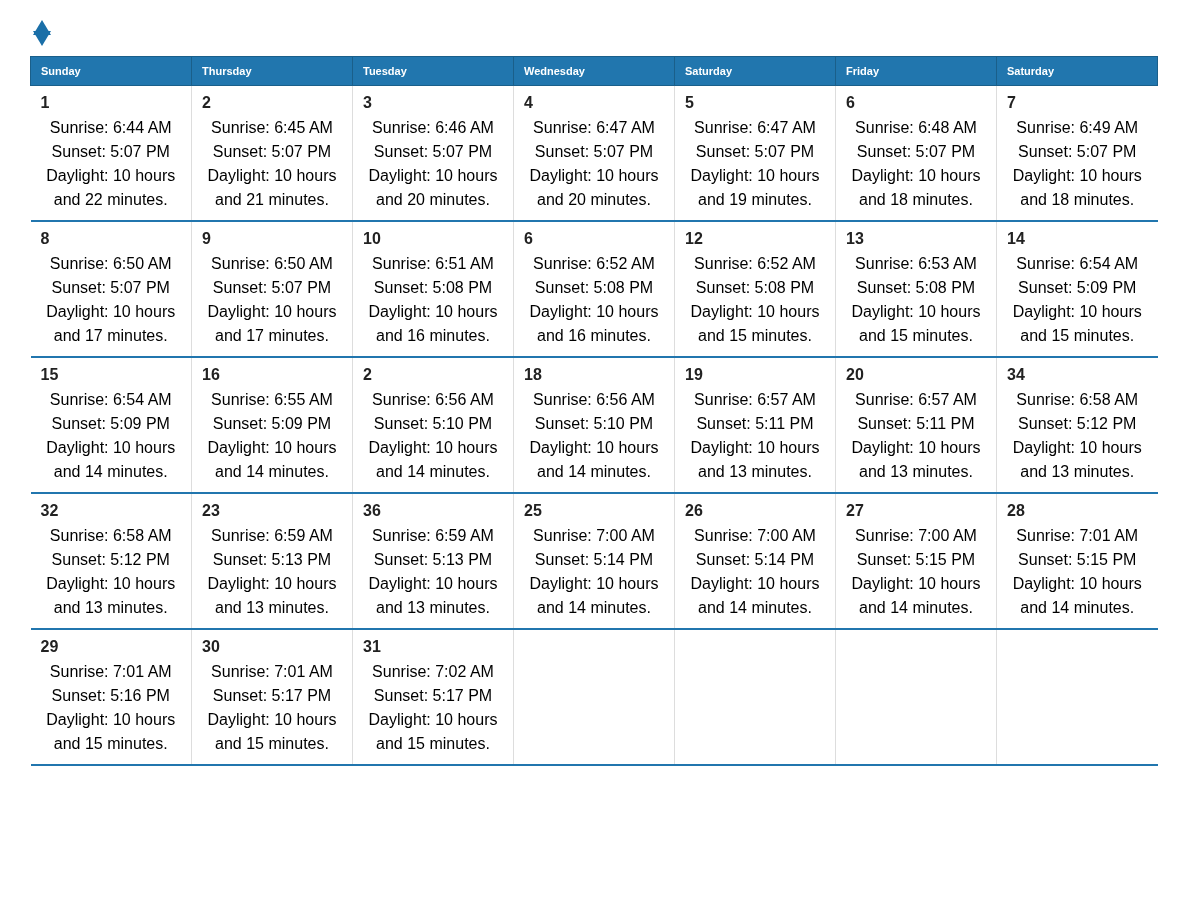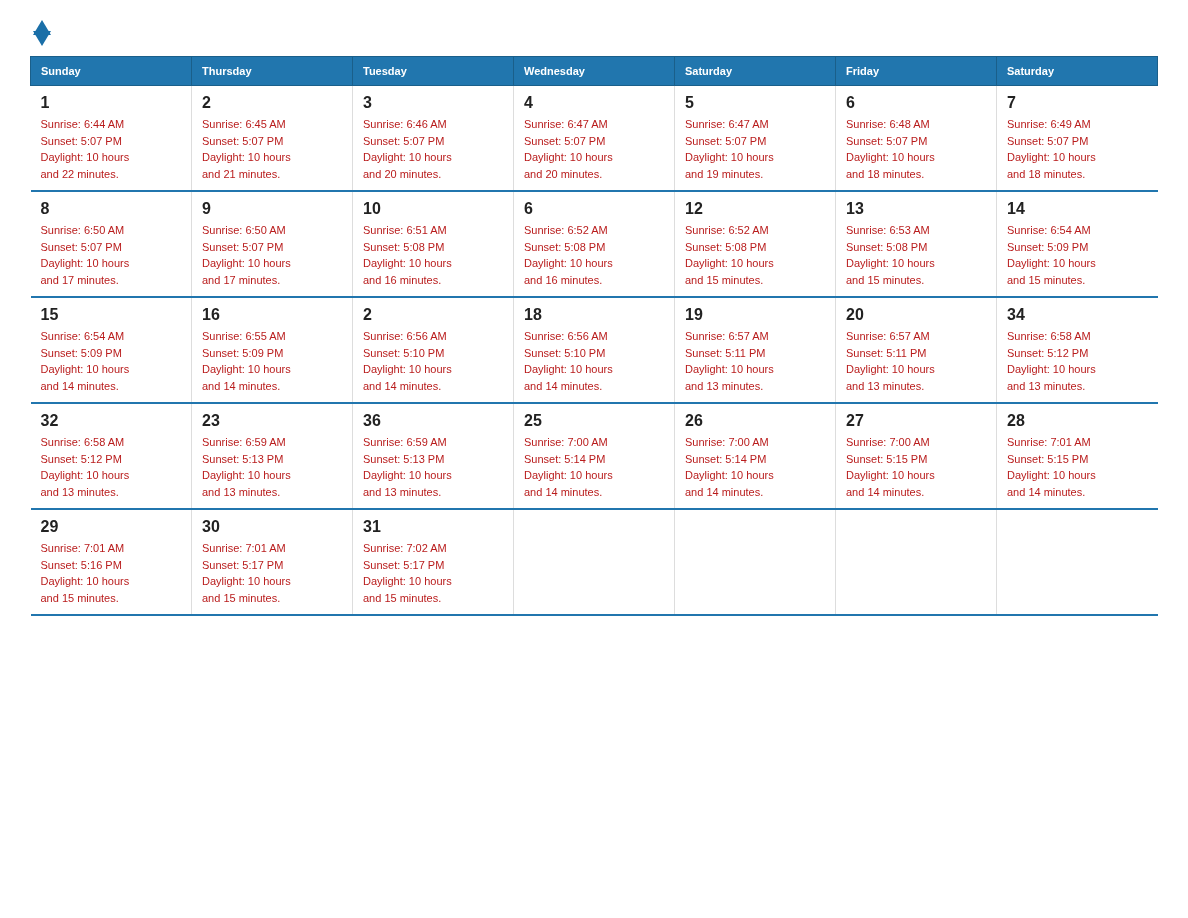--- a/index.html
+++ b/index.html
@@ -72,23 +72,24 @@
       border-right: none;
     }
     .day-number {
       font-size: 16px;
       font-weight: bold;
       color: #222;
       display: block;
       margin-bottom: 4px;
     }
     .day-info {
-      font-size: 11px;
+      font-size: 16px;
       line-height: 1.5;
-      color: #b91c1c;
+      color: #000000;
+      text-align: center;
     }
     .empty-cell {
       background: #fff;
     }
     .logo-wrapper {
       display: flex;
       flex-direction: column;
     }
     .logo-row1 {
       display: flex;

